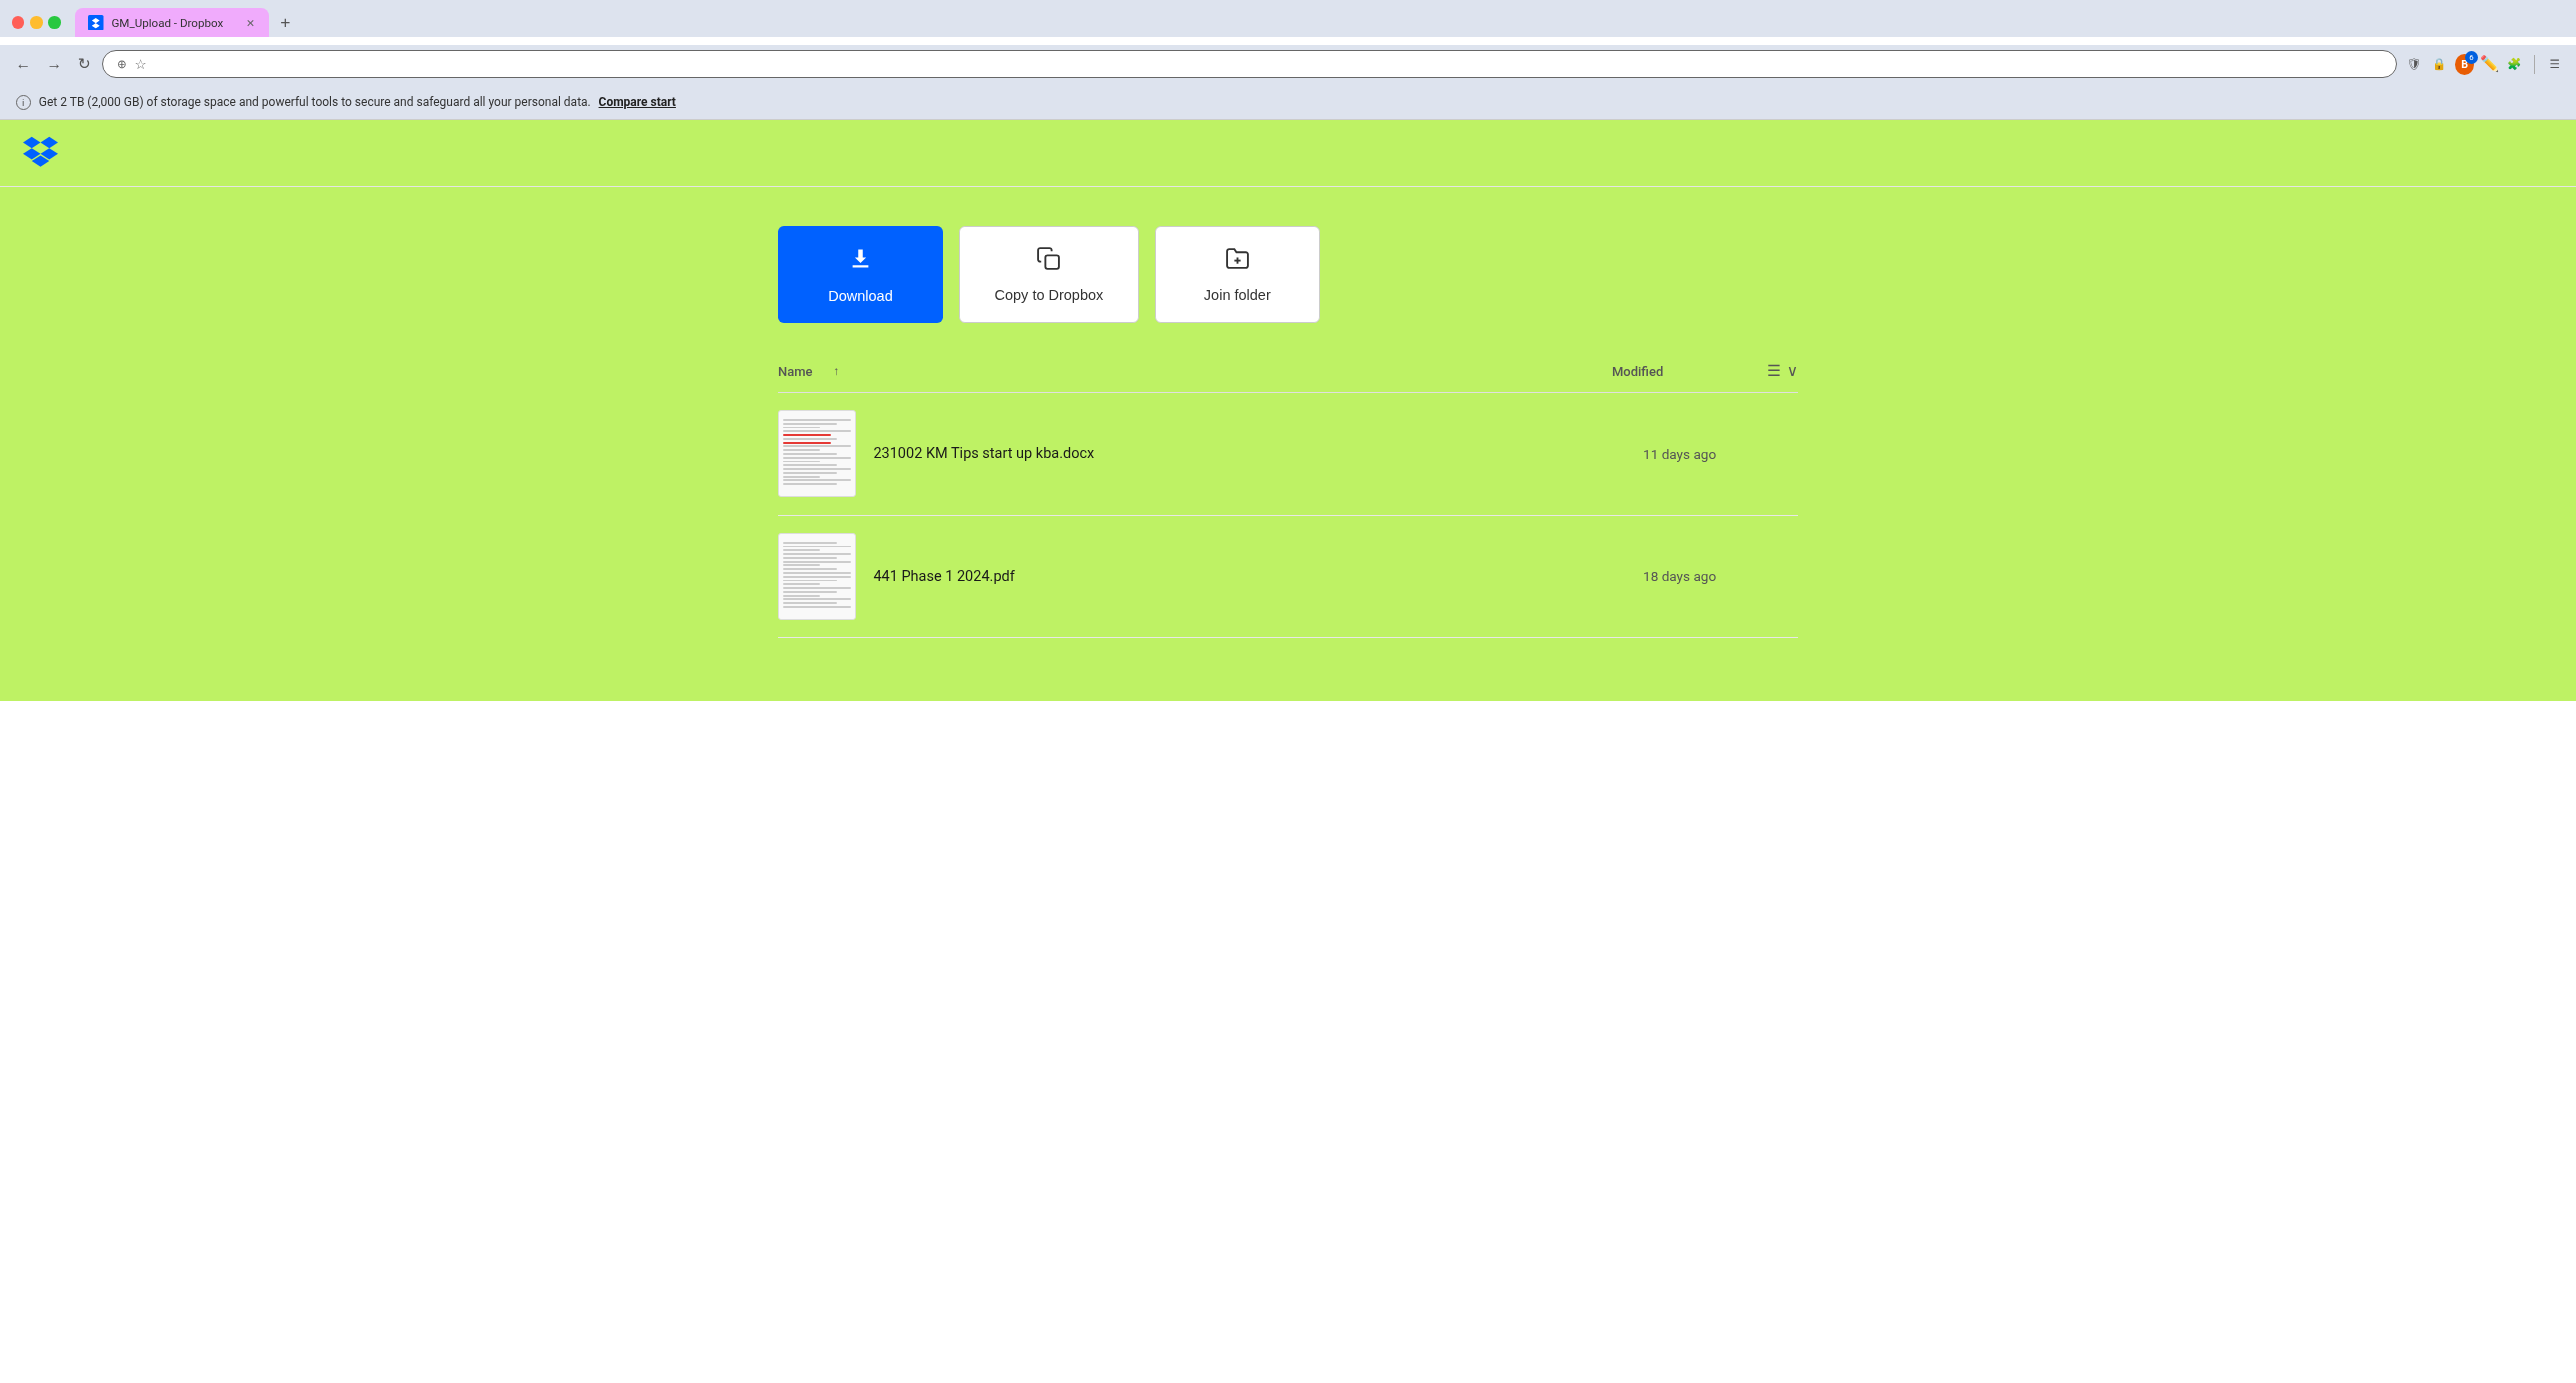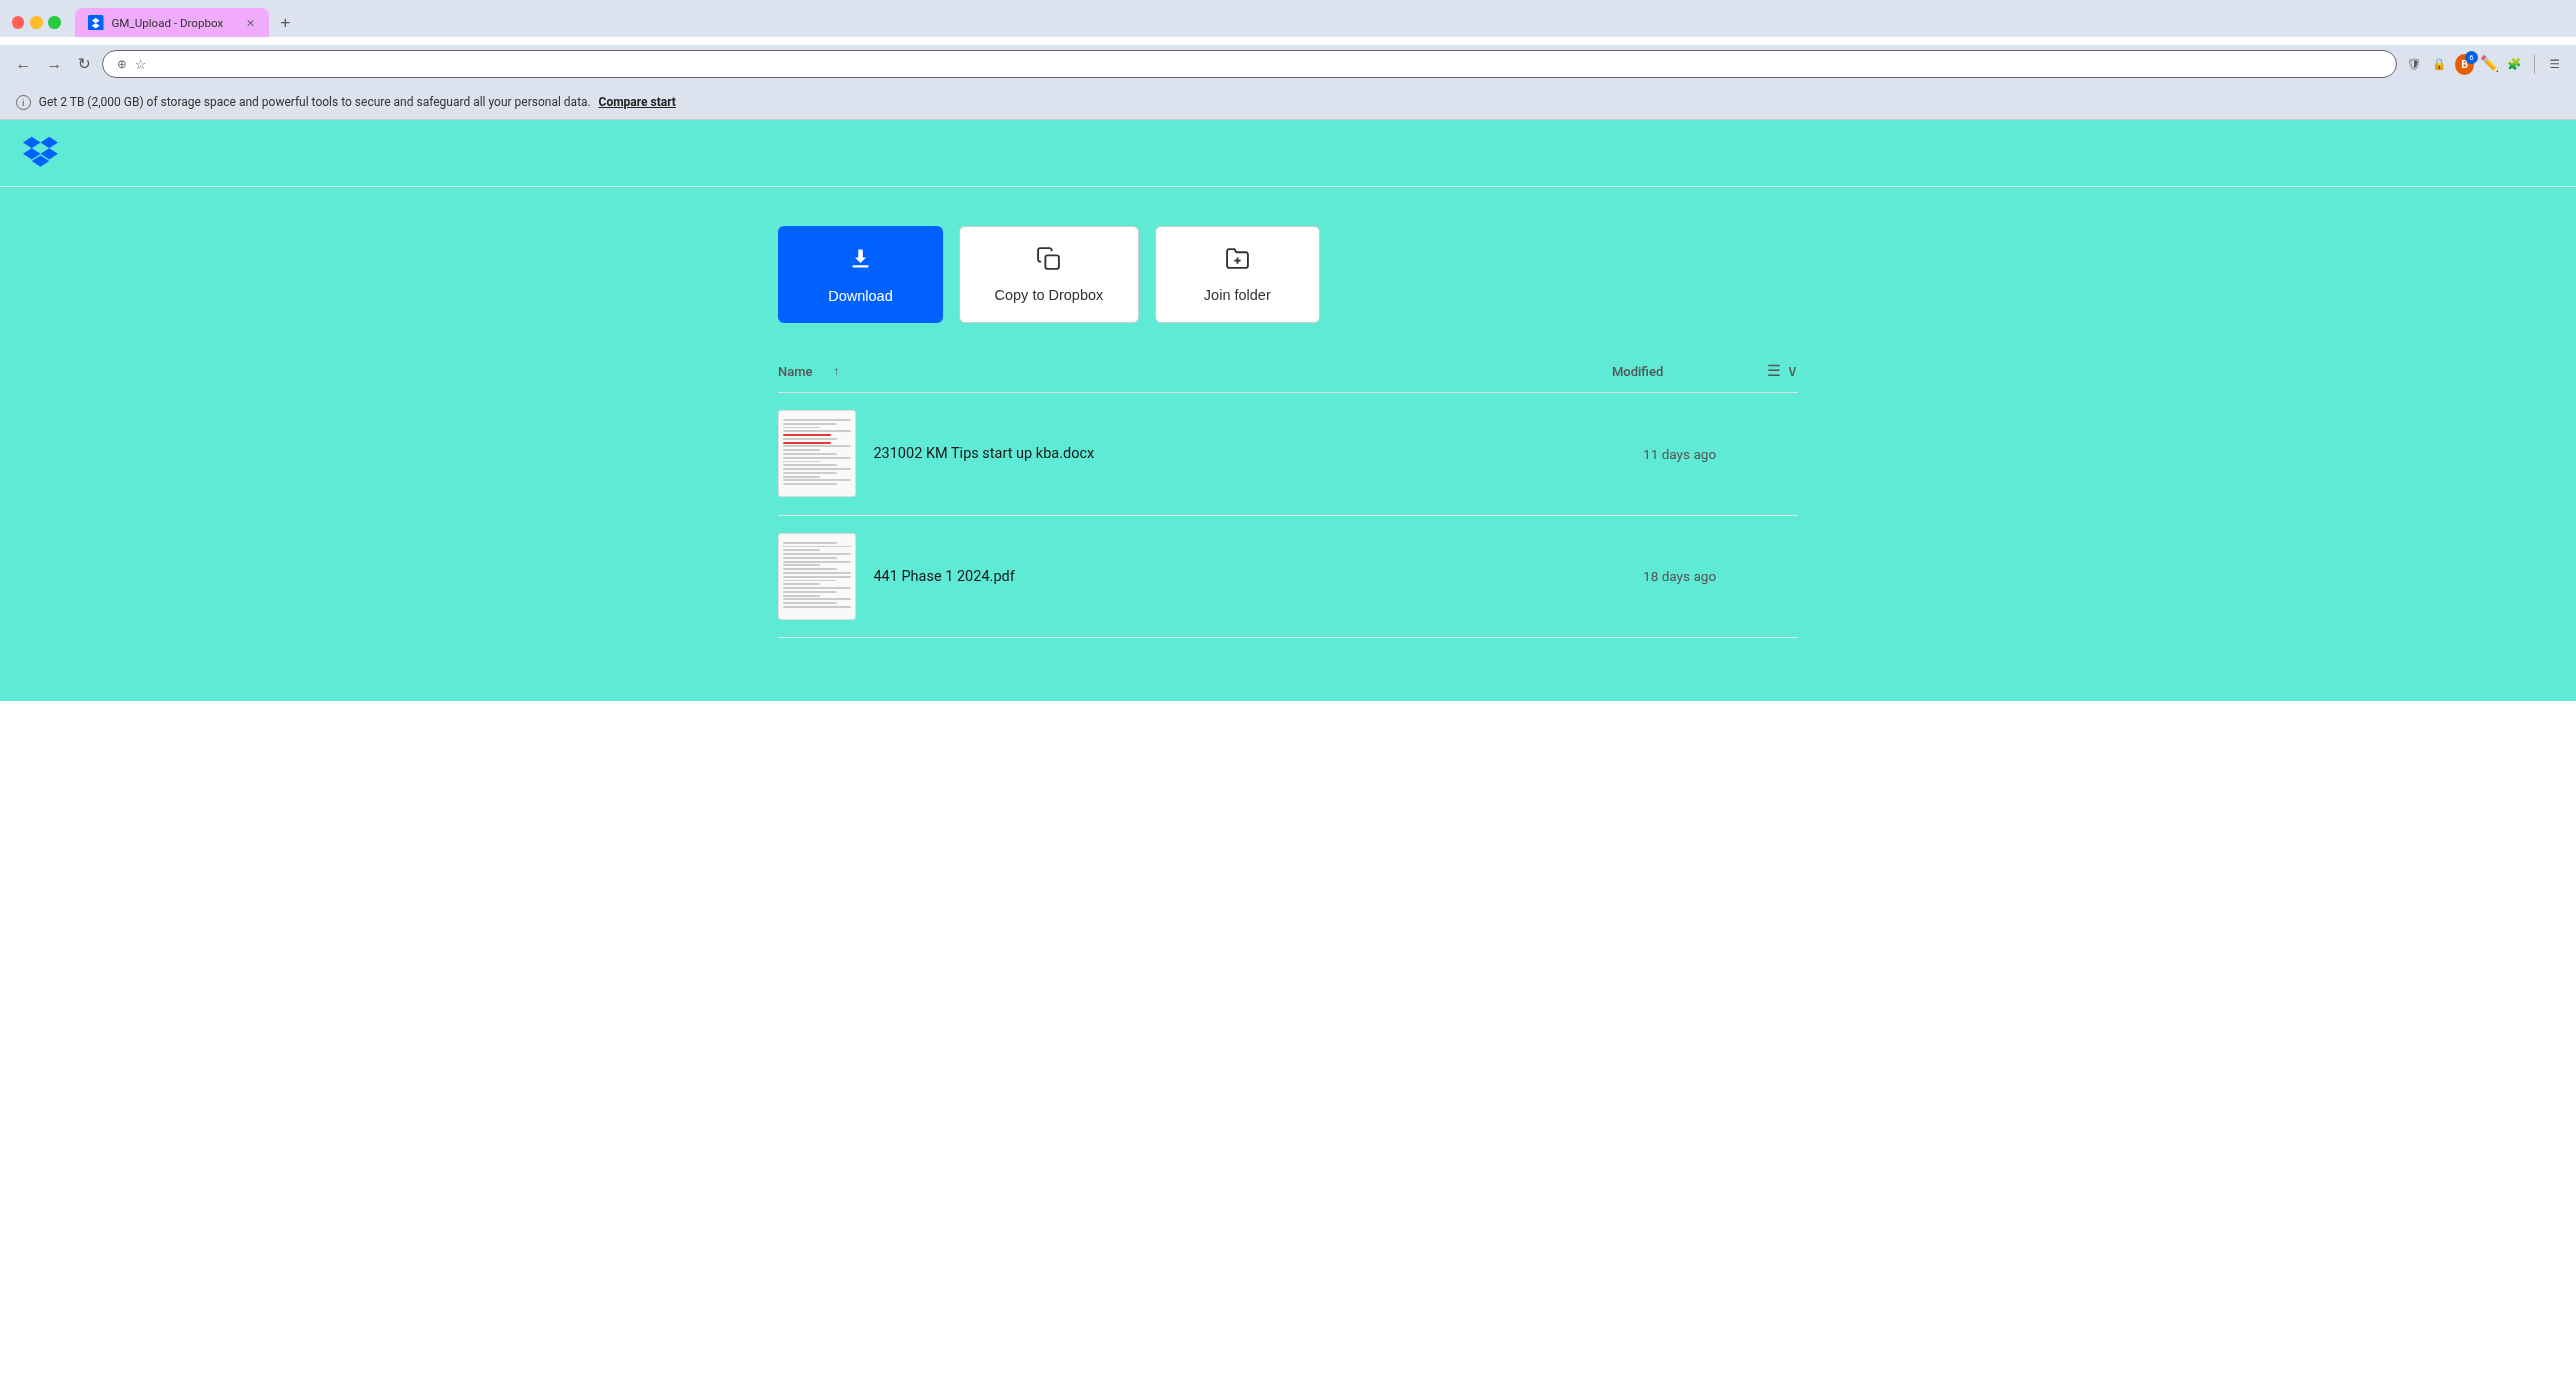--- a/index.html
+++ b/index.html
@@ -160,21 +160,21 @@
       display: flex;
       align-items: center;
       justify-content: center;
       font-size: 9.7px;
       color: #555;
       flex-shrink: 0;
     }
 
     
     .page-content {
-      background: #5eead4;
+      background: #bef264;
       min-height: 581px;
     }
 
     
     .dropbox-header {
       padding: 15.5px 23px;
       border-bottom: 1px solid #e5e5e5;
     }
     .dropbox-logo {
       display: flex;

